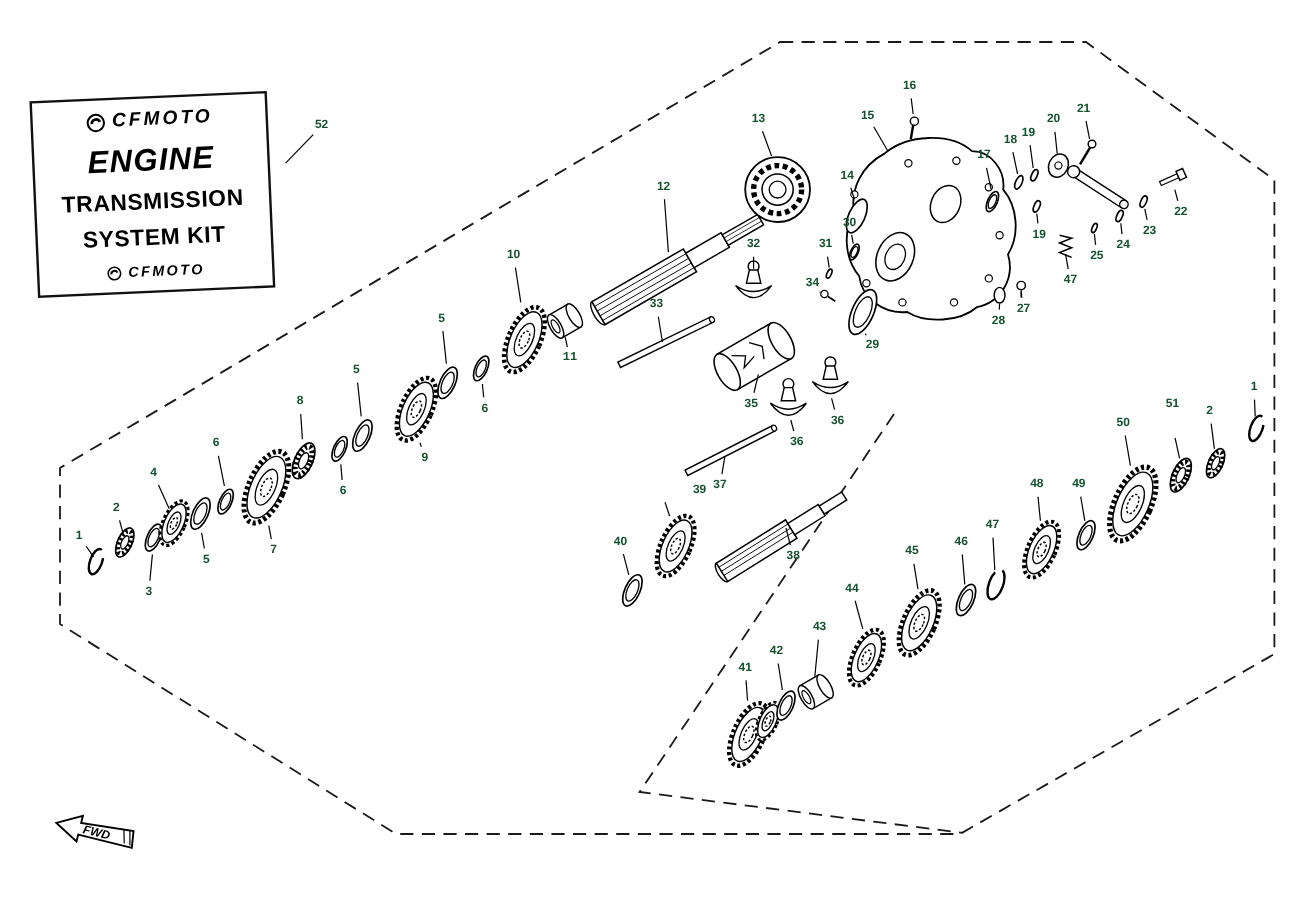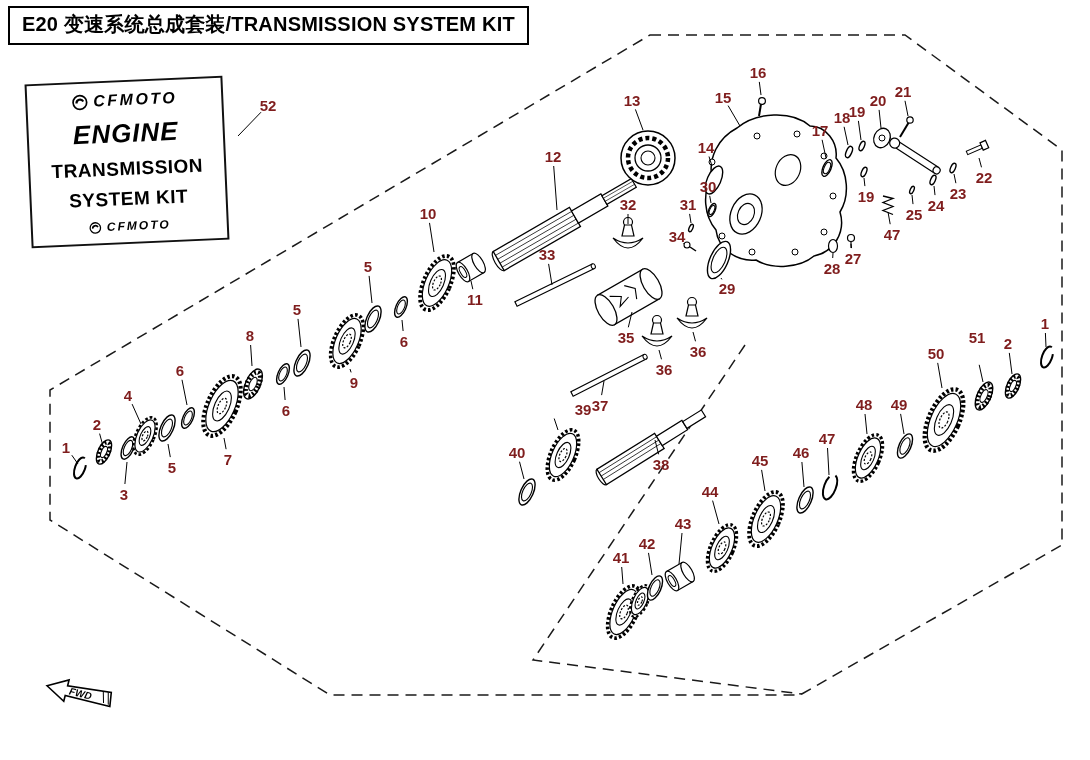--- a/index.html
+++ b/index.html
@@ -12,22 +12,22 @@
            border:2.5px solid #111;transform:rotate(-2.5deg);display:flex;flex-direction:column;
            align-items:center;justify-content:space-between;padding:9px 6px;box-sizing:border-box;}
   .brand-row{display:flex;align-items:center;gap:5px;font-style:italic;font-weight:700;
              letter-spacing:2.5px;font-size:16px;}
   .brand-row.small{font-size:12px;letter-spacing:2px;}
   .logo{width:17px;height:17px;}
   .logo.small{width:13px;height:13px;}
   .engine{font-size:26px;font-weight:800;font-style:italic;letter-spacing:1px;}
   .kit-line{font-size:19px;font-weight:700;letter-spacing:.5px;}
   #labels{position:absolute;left:0;top:0;width:1090px;height:760px;pointer-events:none;}
-  .part-label{position:absolute;transform:translate(-50%,-50%);font-size:15px;font-weight:700;
-              color:#7f1d1d;line-height:1;}
+  .part-label{position:absolute;transform:translate(-50%,-50%);font-size:10px;font-weight:700;
+              color:#14532d;line-height:1;}
 </style>
 </head>
 <body>
 
 <div class="stage">
 
   <svg id="diagram" viewBox="0 0 1090 760">
 
     <g fill="none" stroke="#1a1a1a" stroke-width="1.5" stroke-dasharray="11 7">
       <polygon points="650,35 905,35 1062,150 1062,545 800,695 330,695 50,520 50,390"></polygon>
@@ -412,23 +412,20 @@
         <line x1="827.5" y1="448.0" x2="829" y2="475"></line>
         <line x1="865.0" y1="414.0" x2="867" y2="434"></line>
         <line x1="900.6" y1="413.9" x2="904" y2="434"></line>
         <line x1="937.7" y1="362.9" x2="942" y2="388"></line>
         <line x1="979.2" y1="364.8" x2="983" y2="382"></line>
         <line x1="1009.3" y1="352.9" x2="1012" y2="374"></line>
         <line x1="1045.4" y1="333.0" x2="1046" y2="347"></line>
       </g>
   </svg>
 
-  <div class="title-box">
-    <span>E20 变速系统总成套装/TRANSMISSION SYSTEM KIT</span>
-  </div>
 
   <div class="sticker">
     <div class="brand-row">
       <svg class="logo" viewBox="0 0 20 20">
         <circle cx="10" cy="10" r="8" fill="none" stroke="#000" stroke-width="2"></circle>
         <path d="M6,11 a4.2,4.2 0 0 1 8,-2" fill="none" stroke="#000" stroke-width="2.6"></path>
       </svg>
       <span>CFMOTO</span>
     </div>
     <div class="engine">ENGINE</div>
@@ -452,21 +449,21 @@
       <div class="part-label" style="left: 172px; top: 467px;">5</div>
       <div class="part-label" style="left: 180px; top: 370px;">6</div>
       <div class="part-label" style="left: 228px; top: 459px;">7</div>
       <div class="part-label" style="left: 250px; top: 335px;">8</div>
       <div class="part-label" style="left: 286px; top: 410px;">6</div>
       <div class="part-label" style="left: 297px; top: 309px;">5</div>
       <div class="part-label" style="left: 354px; top: 382px;">9</div>
       <div class="part-label" style="left: 368px; top: 266px;">5</div>
       <div class="part-label" style="left: 404px; top: 341px;">6</div>
       <div class="part-label" style="left: 428px; top: 213px;">10</div>
-      <div class="part-label" style="left: 475px; top: 299px;">11</div>
+      <div class="part-label" style="left: 475px; top: 299px; font-family: Liberation Mono, monospace;">11</div>
       <div class="part-label" style="left: 553px; top: 156px;">12</div>
       <div class="part-label" style="left: 632px; top: 100px;">13</div>
       <div class="part-label" style="left: 547px; top: 254px;">33</div>
       <div class="part-label" style="left: 628px; top: 204px;">32</div>
       <div class="part-label" style="left: 688px; top: 204px;">31</div>
       <div class="part-label" style="left: 677px; top: 236px;">34</div>
       <div class="part-label" style="left: 708px; top: 186px;">30</div>
       <div class="part-label" style="left: 706px; top: 147px;">14</div>
       <div class="part-label" style="left: 723px; top: 97px;">15</div>
       <div class="part-label" style="left: 758px; top: 72px;">16</div>

